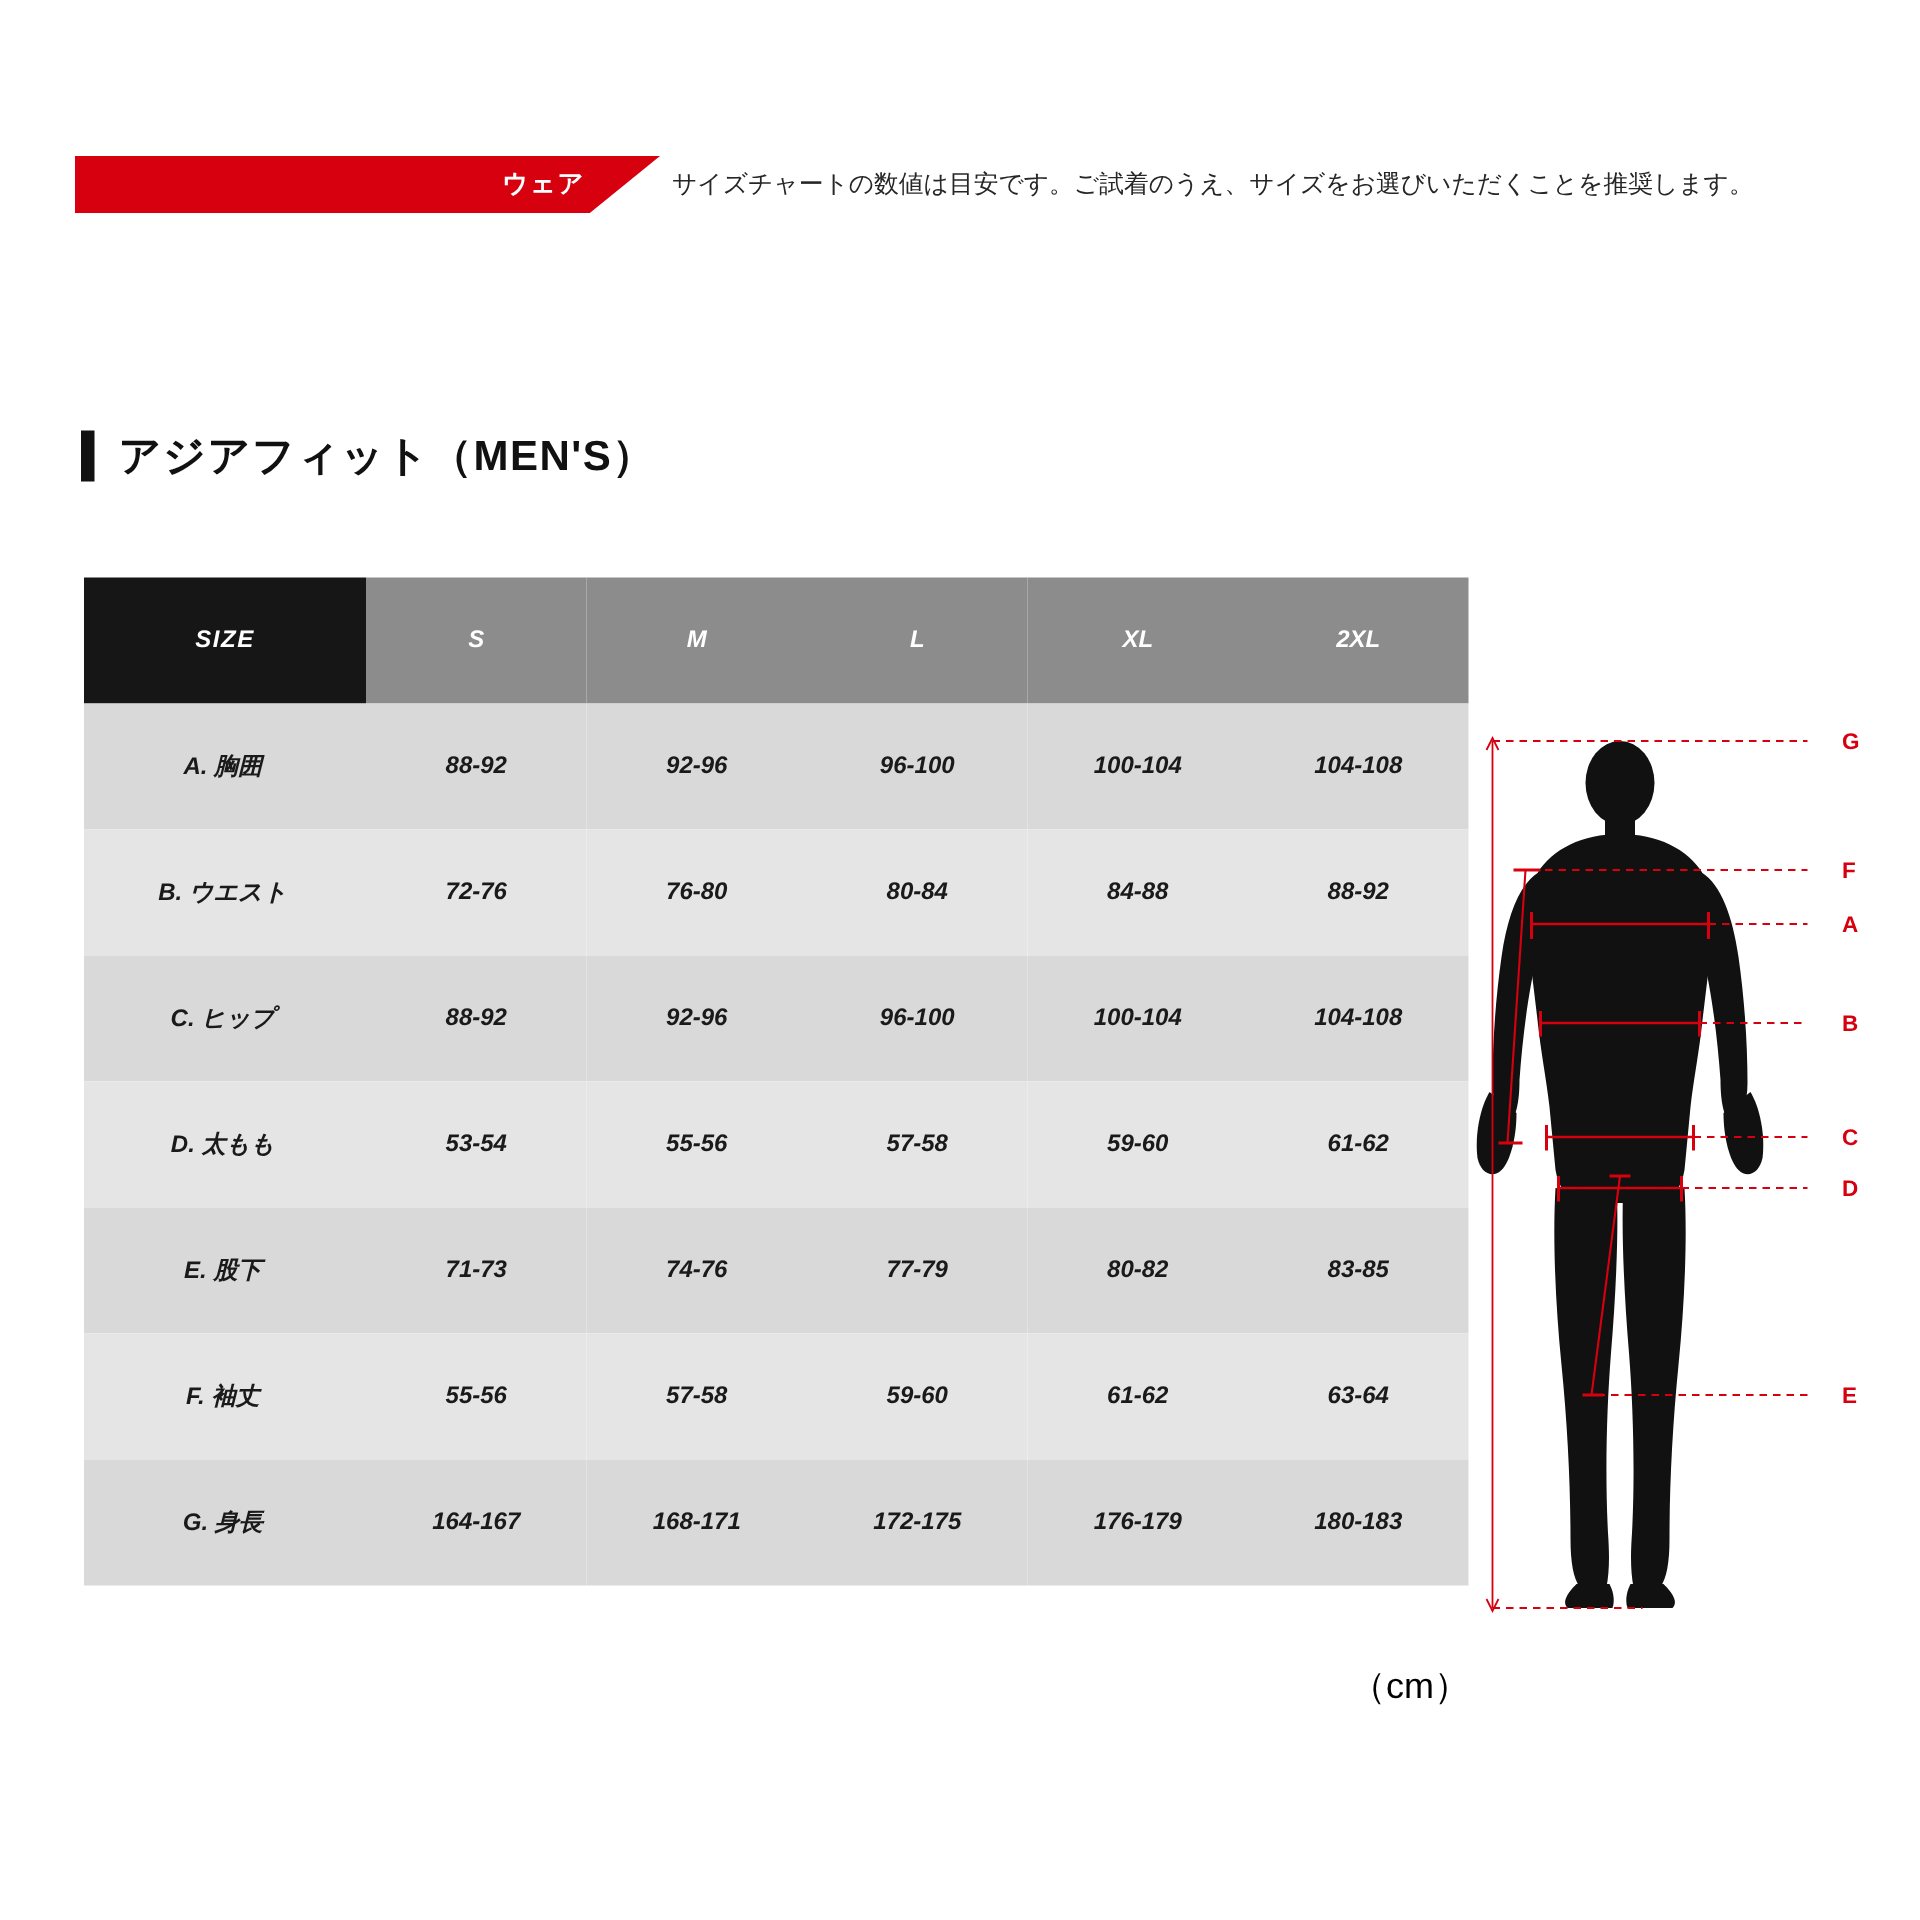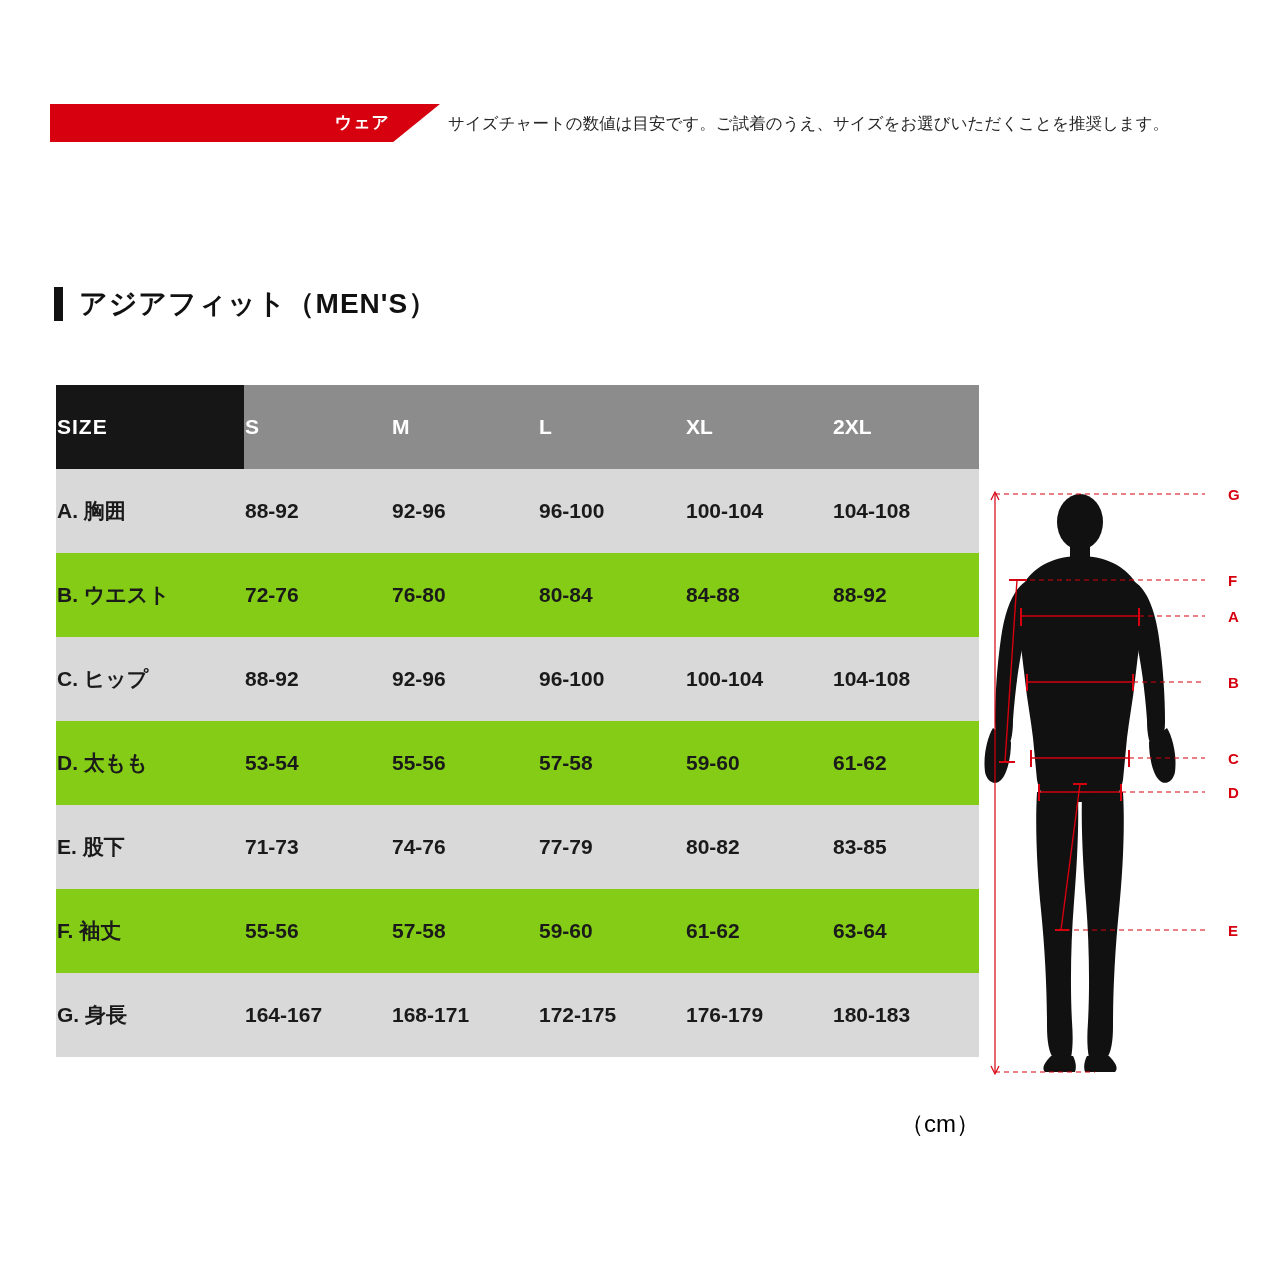--- a/index.html
+++ b/index.html
@@ -84,25 +84,26 @@
     position: absolute;
     top: 385px;
     left: 56px;
     width: 914px;
     border-collapse: collapse;
     table-layout: fixed;
   }
   table.size-table th,
   table.size-table td {
     height: 82px;
-    text-align: left;
+    text-align: center;
     vertical-align: middle;
-    font-size: 21px;
+    font-size: 16px;
     font-weight: bold;
     border: 0;
+    font-style: italic;
   }
   th.corner {
     background: #161616;
     color: #ffffff;
     font-size: 27px;
     letter-spacing: 1px;
     width: 186px;
     height: 95px;
   }
   th.size-head {
@@ -115,21 +116,21 @@
   td.rowlabel {
     text-align: center;
     font-size: 23px;
     font-weight: normal;
     padding-right: 4px;
   }
   tr.shade td {
     background: #d9d9d9;
   }
   tr.plain td {
-    background: #84cc16;
+    background: #e5e5e5;
   }
   td.val {
     font-size: 23px;
     font-weight: normal;
   }
 
   .cm-unit {
     position: absolute;
     left: 900px;
     top: 1108px;

